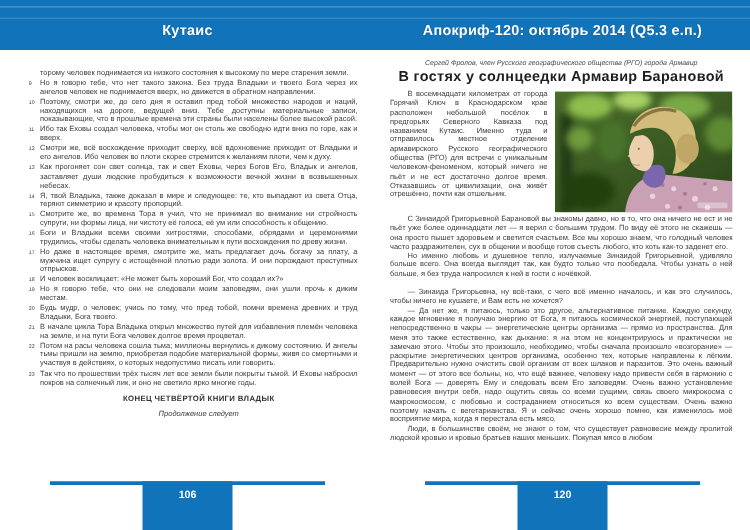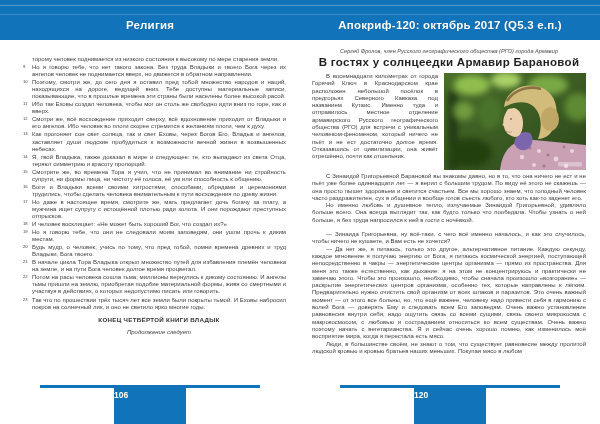--- a/index.html
+++ b/index.html
@@ -35,34 +35,34 @@
   .article .para{margin:0;text-indent:14px;}
   .article .para.below-photo{clear:both;}
   .article .para.gap-before{margin-top:7px;}
   .photo{float:right;width:142px;height:97px;margin:0 0 3px 6px;overflow:hidden;}
   .photo svg{display:block;width:142px;height:97px;}
 
   
   .page-footer{position:absolute;left:0;bottom:0;width:300px;height:39px;}
   .footer-rule{position:absolute;top:0;left:40px;width:220px;height:2.5px;background:#1173b9;}
   .footer-box{position:absolute;top:0;left:50%;transform:translateX(-50%);width:72px;height:39px;
-              background:#1173b9;color:#fff;font-weight:bold;font-size:8.5px;
+              background:#1173b9;color:#fff;text-align:center;font-weight:bold;font-size:8.5px;
               padding-top:5px;box-sizing:border-box;}
 </style>
 </head>
 <body>
 
 <div class="sheet">
 
   <header class="topbar">
     <div class="hline l1"></div>
     <div class="hline l2"></div>
     <div class="topbar-titles">
-      <div class="topbar-title">Религия</div>
-      <div class="topbar-title">Апокриф-120: октябрь 2017 (Q5.3 е.п.)</div>
+      <div class="topbar-title">Кутаис</div>
+      <div class="topbar-title">Апокриф-120: октябрь 2014 (Q5.3 е.п.)</div>
     </div>
   </header>
 
   <main class="pages">
 
     <section class="page page-left">
       <div class="verses" id="verses">
         <p class="verse">торому человек поднимается из низкого состояния к высокому по мере старения земли.</p>
 
   <p class="verse"><sup class="vnum">9</sup><span class="vtext">Но я говорю тебе, что нет такого закона. Без труда Владыки и твоего Бога через их ангелов человек не поднимается вверх, но движется в обратном направлении.</span></p>

